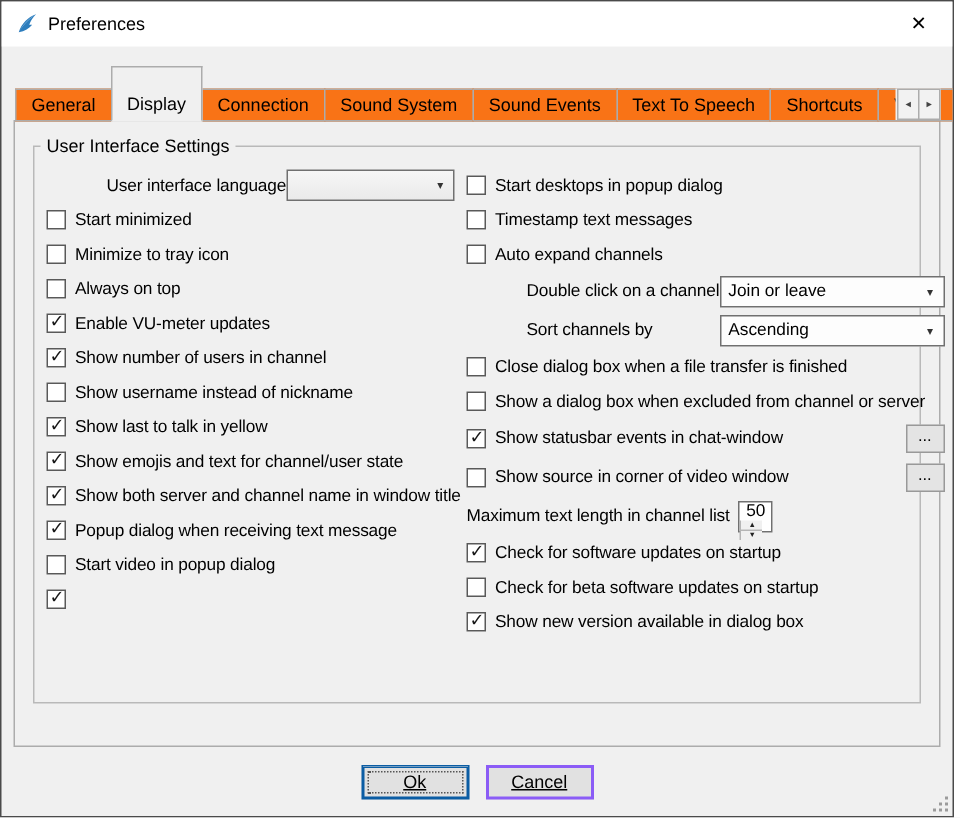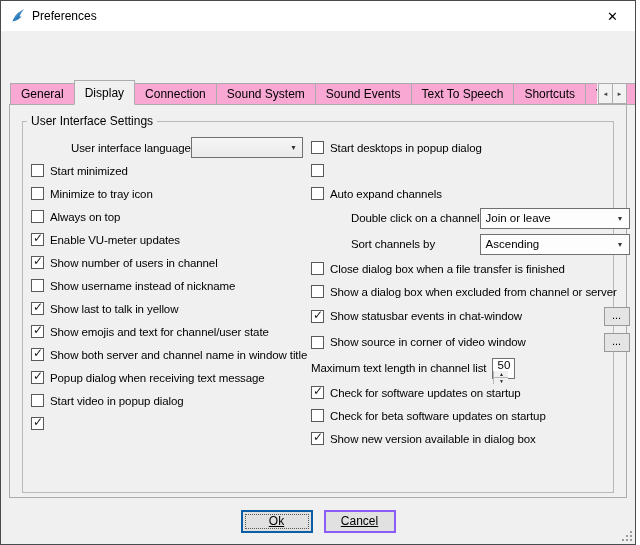--- a/index.html
+++ b/index.html
@@ -12,23 +12,23 @@
   
   .titlebar { height:30px; min-height:30px; background:#ffffff; display:flex; align-items:center; }
   .app-icon { width:16px; height:16px; margin:0 6px 0 9px; flex:none; }
   .title-text { font-size:12px; }
   .tb-spacer { flex:1; }
   .close-btn { width:45px; height:30px; display:flex; align-items:center; justify-content:center;
                font-size:13px; color:#000; cursor:default; }
 
   
   .tab-strip { margin:13px 8px -1px 9px; display:flex; align-items:flex-end; position:relative; z-index:2; }
-  .tab { background:#f9a8d4; border:1px solid #acacac; padding:3px 10px 3px; white-space:nowrap;
+  .tab { background:#f97316; border:1px solid #acacac; padding:3px 10px 3px; white-space:nowrap;
          margin-right:-1px; position:relative; }
-  .tab.active { background:#f0f0f0; border-bottom-color:#f0f0f0; padding-top:5px; padding-bottom:4px; z-index:3;margin-top:36px; }
+  .tab.active { background:#f0f0f0; border-bottom-color:#f0f0f0; padding-top:17px; padding-bottom:4px; z-index:3; }
   .tab-scroll { position:absolute; right:0; bottom:1px; display:flex; background:#f0f0f0; padding-left:2px; z-index:4; }
   .tab-scroll-btn { width:15px; height:21px; border:1px solid #acacac; background:#f2f2f2;
                     display:flex; align-items:center; justify-content:center; font-size:6px; color:#444; margin-left:-1px; }
 
   
   .panel { flex:1; margin:0 8px; border:1px solid #acacac; background:#f0f0f0; z-index:1; position:relative; }
 
   
   .groupbox { margin:16px 12px 0 12px; height:372px; border:1px solid #b9b9b9; position:relative;
               padding:14px 6px 0 8px; }
@@ -170,20 +170,21 @@
         </div>
 
         <div class="col-right">
 
           <div class="row">
             <span class="cb" data-checked="false"></span>
             <span class="lbl">Start desktops in popup dialog</span>
           </div>
           <div class="row">
             <span class="cb" data-checked="false"></span>
+            <span class="lbl">Timestamp text messages</span>
           </div>
           <div class="row">
             <span class="cb" data-checked="false"></span>
             <span class="lbl">Auto expand channels</span>
           </div>
 
           <div class="row tall between">
             <span class="lbl">Double click on a channel</span>
             <div class="combo combo-right">
               <span>Join or leave</span>

